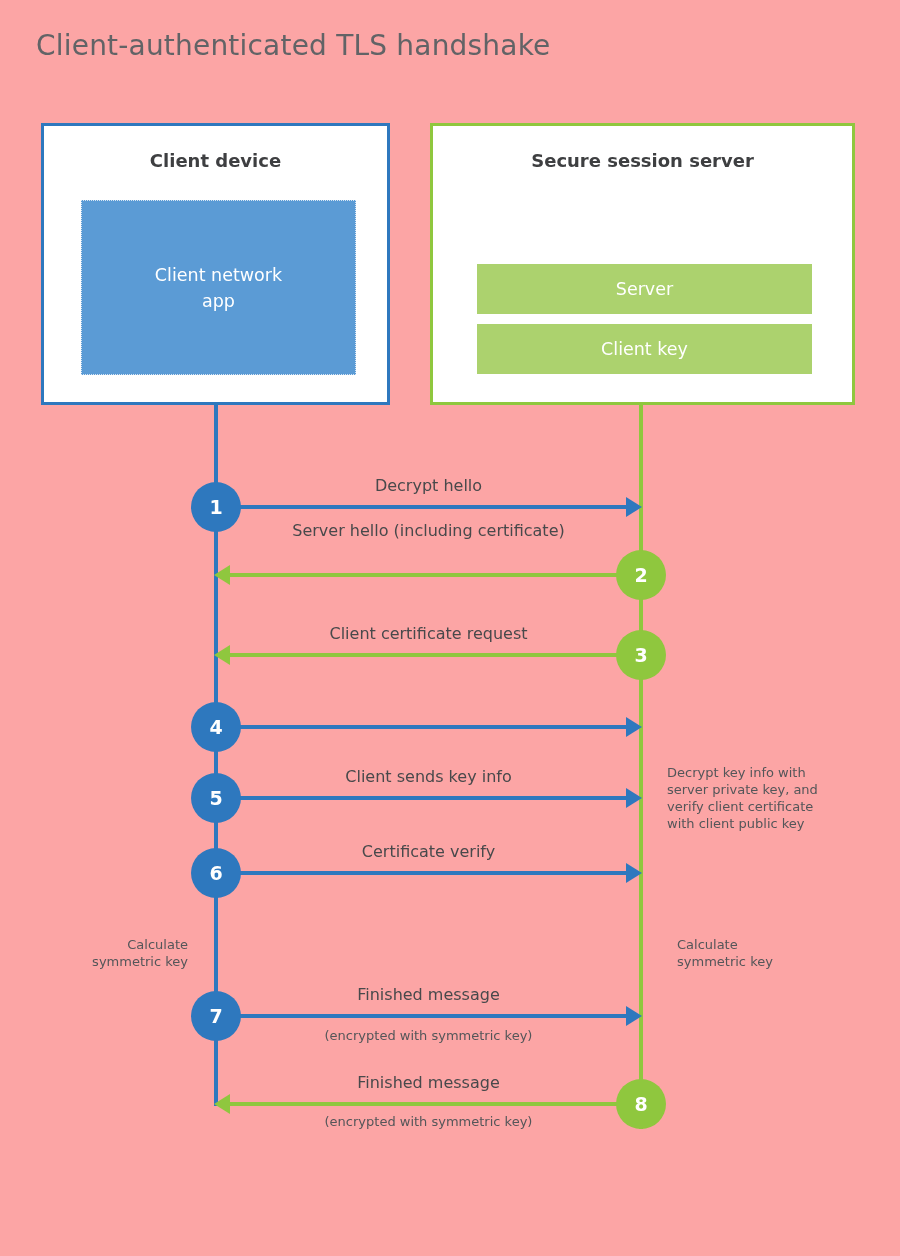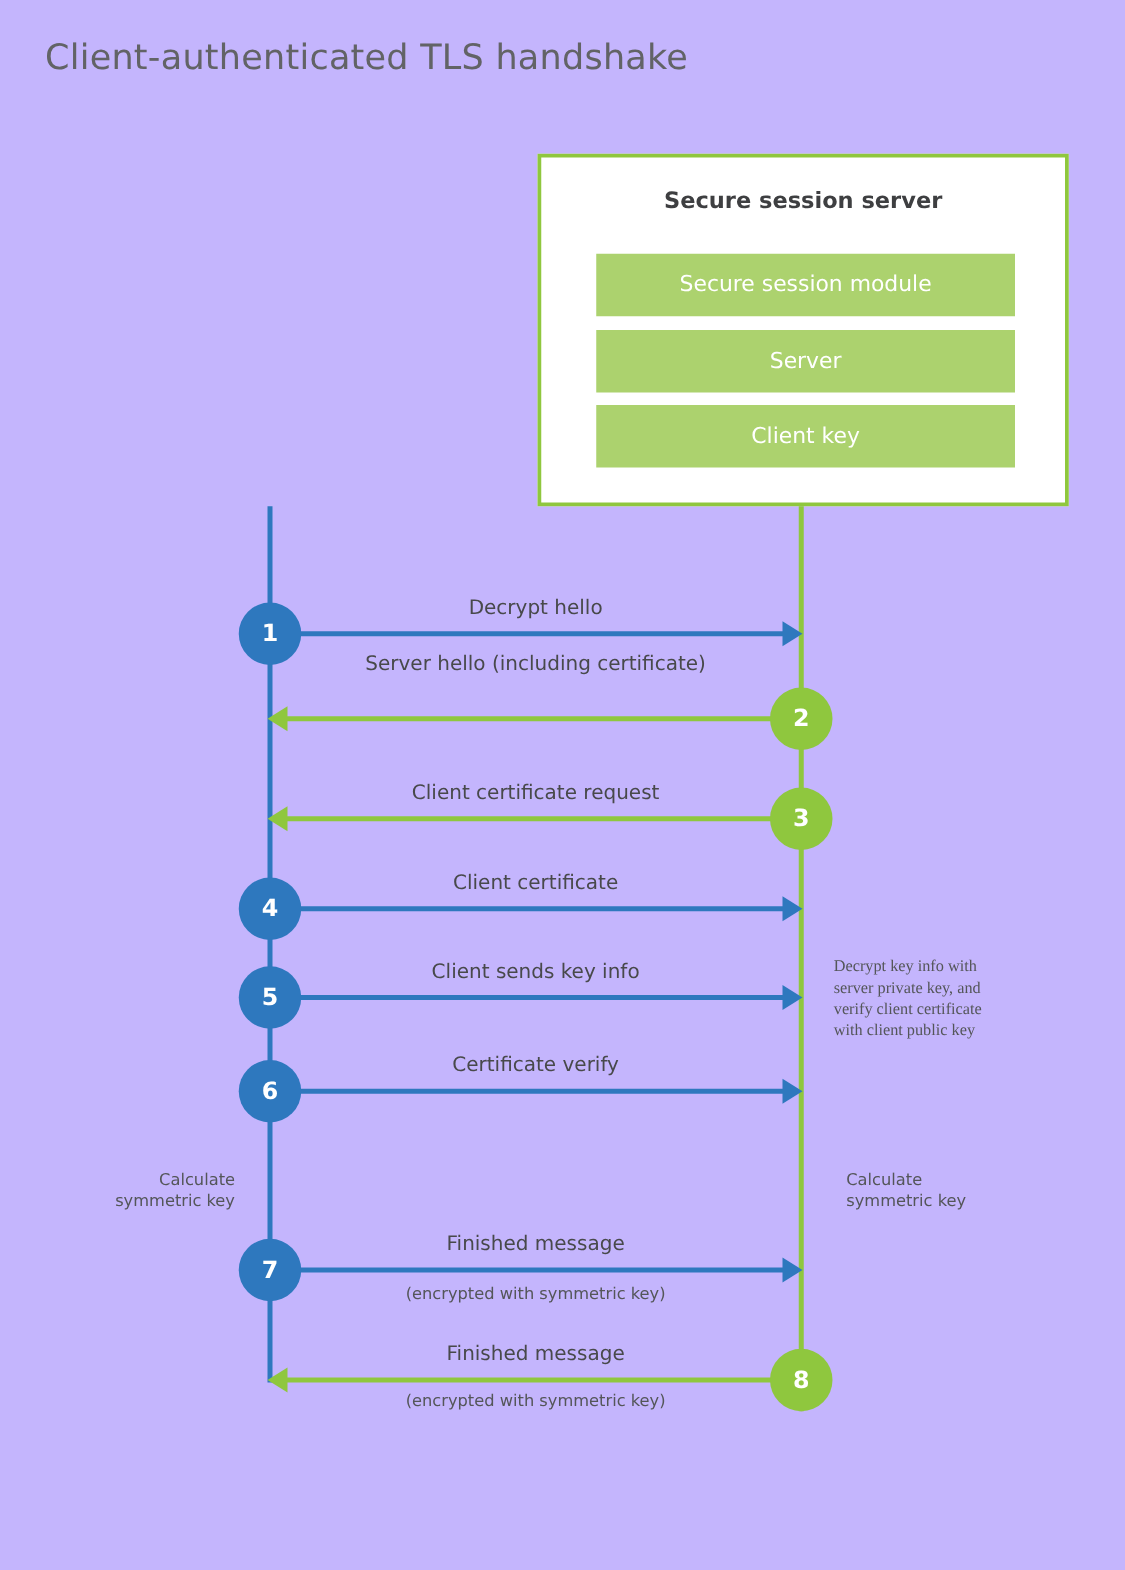--- a/index.html
+++ b/index.html
@@ -2,21 +2,21 @@
 <html><head>
 <meta charset="utf-8">
 <style>
   * { margin: 0; padding: 0; box-sizing: border-box; }
   html, body { background: #ffffff; }
   body { font-family: "DejaVu Sans", "Liberation Sans", sans-serif; }
   .canvas {
     position: relative;
     width: 900px;
     height: 1256px;
-    background: #c4b5fd;
+    background: #fca5a5;
     overflow: hidden;
   }
   .page-title {
     position: absolute;
     left: 36px;
     top: 29px;
     font-size: 28px;
     font-weight: 400;
     color: #626366;
     letter-spacing: 0.2px;
@@ -124,35 +124,39 @@
     line-height: 18px;
     color: #545659;
   }
   .side-note {
     position: absolute;
     font-size: 13px;
     line-height: 17px;
     color: #545659;
     white-space: pre-line;
   }
-  .note-decrypt { left: 667px; top: 764px; width: 175px; text-align: left; font-family: Liberation Serif, serif; }
+  .note-decrypt { left: 667px; top: 764px; width: 175px; text-align: left; }
   .note-calc-left { left: 60px; top: 936px; width: 128px; text-align: right; }
   .note-calc-right { left: 677px; top: 936px; width: 140px; text-align: left; }
 </style>
 </head>
 <body>
 
 <div class="canvas">
 
   <div class="page-title">Client-authenticated TLS handshake</div>
 
+  <div class="actor-box client">
+    <div class="actor-title">Client device</div>
+    <div class="app-box">Client network
+app</div>
+  </div>
 
   <div class="actor-box server">
     <div class="actor-title">Secure session server</div>
-    <div class="server-bar bar-1">Secure session module</div>
     <div class="server-bar bar-2">Server</div>
     <div class="server-bar bar-3">Client key</div>
   </div>
 
   <div class="lifeline blue"></div>
   <div class="lifeline green"></div>
 
   <div class="msg-label" style="top:475px">Decrypt hello</div>
   <div class="msg-line blue" style="top:505px"></div>
   <div class="arrow-head right" style="top:497px"></div>
@@ -167,21 +171,20 @@
       <span>2</span>
     </div>
 
   <div class="msg-label" style="top:623px">Client certificate request</div>
   <div class="msg-line green" style="top:653px"></div>
   <div class="arrow-head left" style="top:645px"></div>
   <div class="msg-circle green" style="top:630px">
       <span>3</span>
     </div>
 
-  <div class="msg-label" style="top:695px">Client certificate</div>
   <div class="msg-line blue" style="top:725px"></div>
   <div class="arrow-head right" style="top:717px"></div>
   <div class="msg-circle blue" style="top:702px">
       <span>4</span>
     </div>
 
   <div class="msg-label" style="top:766px">Client sends key info</div>
   <div class="msg-line blue" style="top:796px"></div>
   <div class="arrow-head right" style="top:788px"></div>
   <div class="msg-circle blue" style="top:773px">

